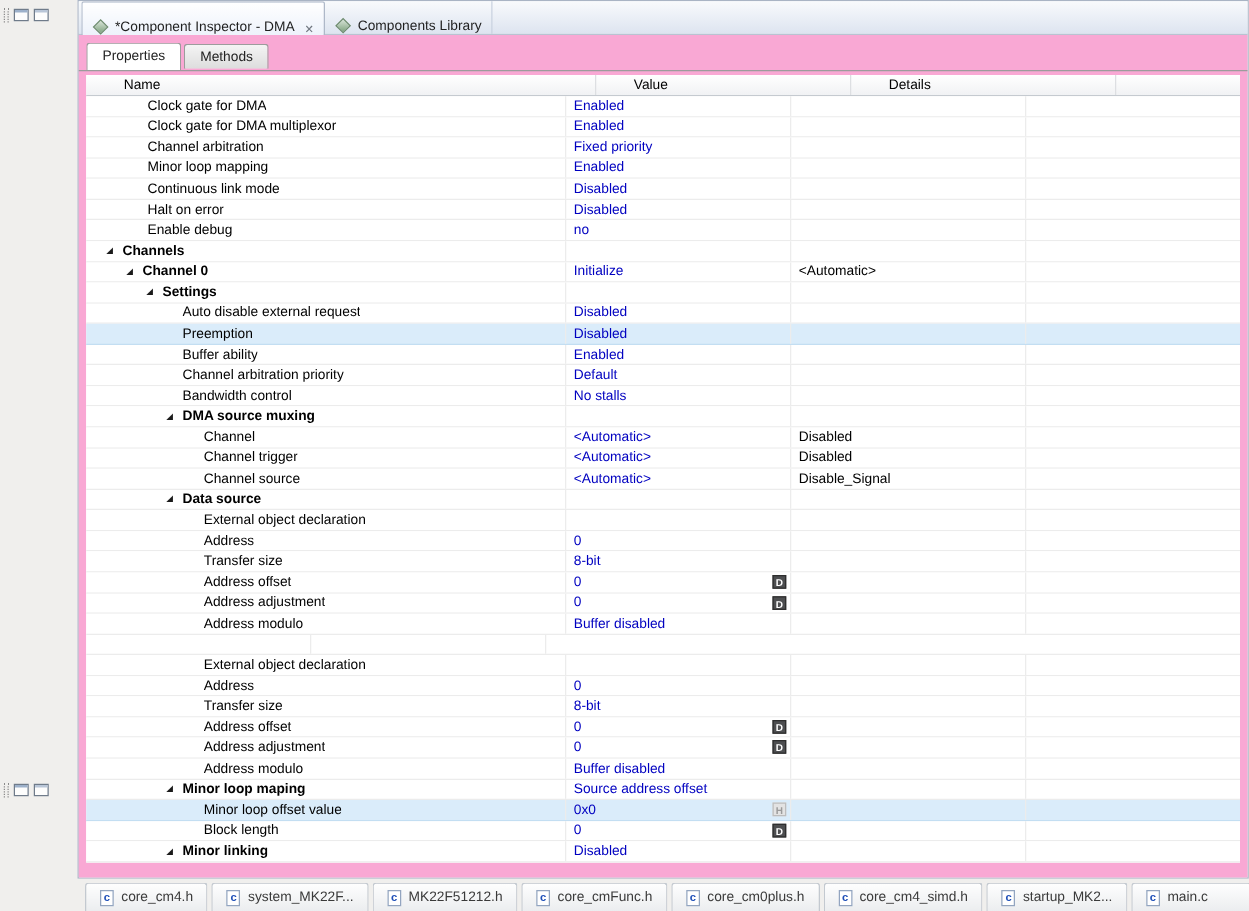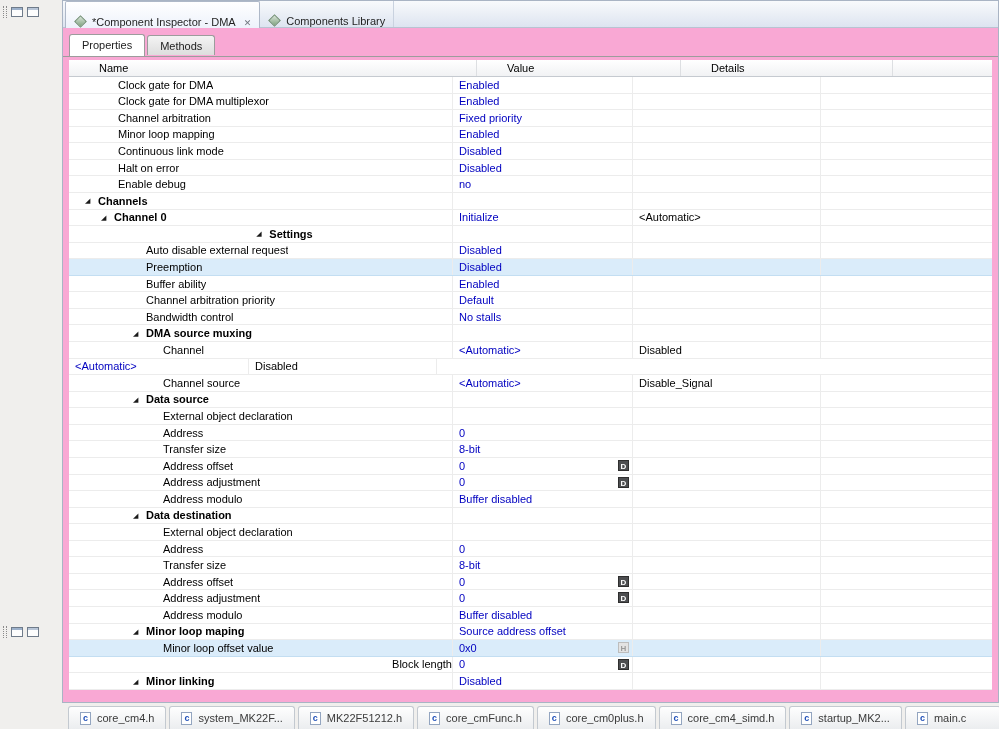--- a/index.html
+++ b/index.html
@@ -231,21 +231,21 @@
     <div class="cell c-value">
       <span class="value-text">Initialize</span>
 
     </div>
     <div class="cell c-details">
       <span class="details-text">&lt;Automatic&gt;</span>
     </div>
     <div class="cell c-extra"></div>
   </div>
           <div class="prow group">
-    <div class="cell c-name" style="padding-left: 48px; justify-content: center;">
+    <div class="cell c-name" style="padding-left: 48px;">
       <span class="expander">◢</span>
       <span class="name-text">Settings</span>
     </div>
     <div class="cell c-value">
       <span class="value-text"></span>
 
     </div>
     <div class="cell c-details">
       <span class="details-text"></span>
     </div>
@@ -343,20 +343,24 @@
     <div class="cell c-value">
       <span class="value-text">&lt;Automatic&gt;</span>
 
     </div>
     <div class="cell c-details">
       <span class="details-text">Disabled</span>
     </div>
     <div class="cell c-extra"></div>
   </div>
           <div class="prow">
+    <div class="cell c-name" style="padding-left: 94px;">
+
+      <span class="name-text">Channel trigger</span>
+    </div>
     <div class="cell c-value">
       <span class="value-text">&lt;Automatic&gt;</span>
 
     </div>
     <div class="cell c-details">
       <span class="details-text">Disabled</span>
     </div>
     <div class="cell c-extra"></div>
   </div>
           <div class="prow">
@@ -465,24 +469,20 @@
     <div class="cell c-value">
       <span class="value-text">Buffer disabled</span>
 
     </div>
     <div class="cell c-details">
       <span class="details-text"></span>
     </div>
     <div class="cell c-extra"></div>
   </div>
           <div class="prow group">
-    <div class="cell c-name" style="padding-left: 64px;">
-      <span class="expander">◢</span>
-      <span class="name-text">Data destination</span>
-    </div>
     <div class="cell c-value">
       <span class="value-text"></span>
 
     </div>
     <div class="cell c-details">
       <span class="details-text"></span>
     </div>
     <div class="cell c-extra"></div>
   </div>
           <div class="prow">
@@ -591,21 +591,21 @@
     <div class="cell c-value">
       <span class="value-text">0x0</span>
       <span class="badge badge-h">H</span>
     </div>
     <div class="cell c-details">
       <span class="details-text"></span>
     </div>
     <div class="cell c-extra"></div>
   </div>
           <div class="prow">
-    <div class="cell c-name" style="padding-left: 94px; justify-content: flex-end;">
+    <div class="cell c-name" style="padding-left: 94px;">
 
       <span class="name-text">Block length</span>
     </div>
     <div class="cell c-value">
       <span class="value-text">0</span>
       <span class="badge badge-d">D</span>
     </div>
     <div class="cell c-details">
       <span class="details-text"></span>
     </div>

